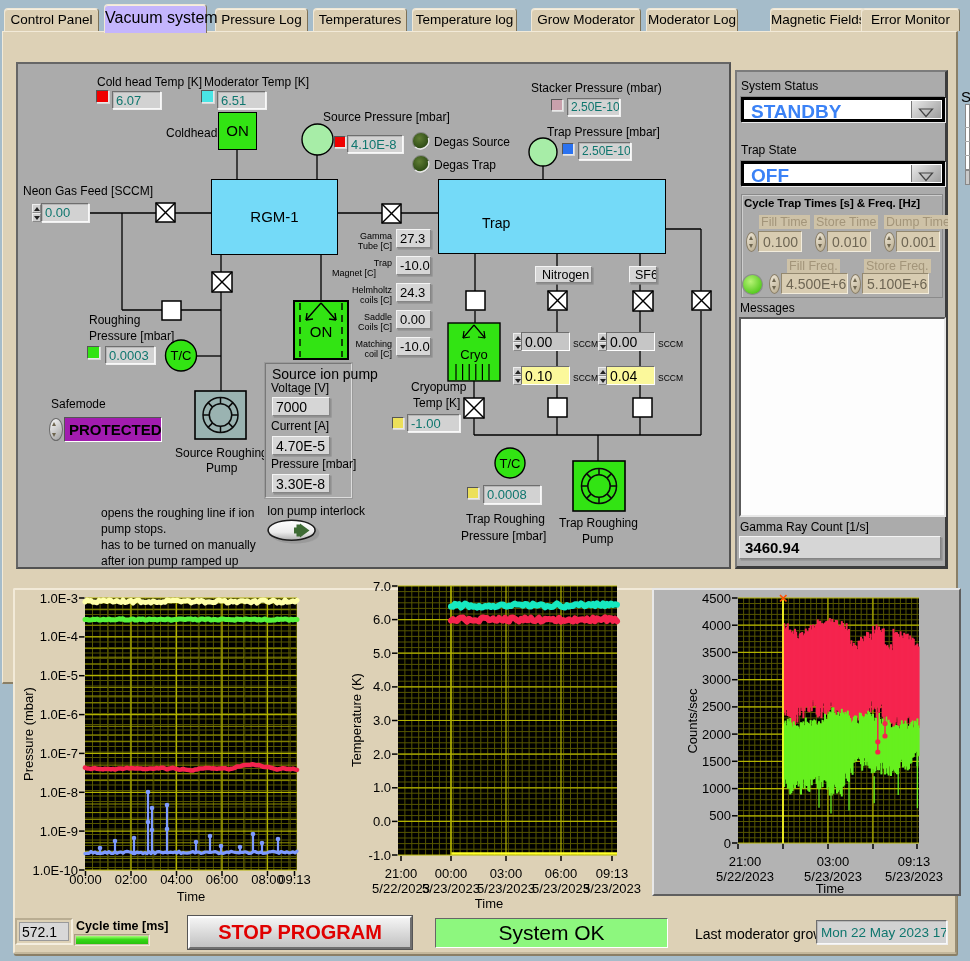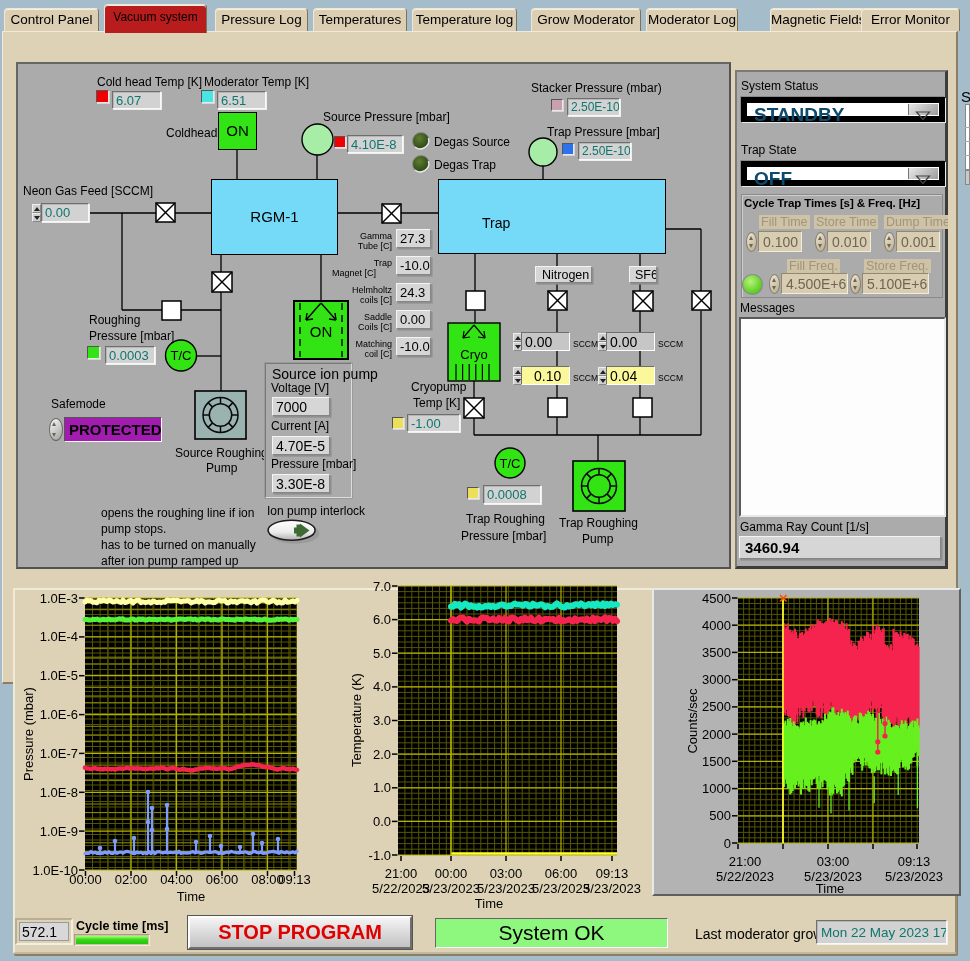--- a/index.html
+++ b/index.html
@@ -20,34 +20,34 @@
  border-bottom:none;border-radius:4px 4px 0 0;text-align:center;font-size:14px;color:#000;
  box-shadow:inset 0 1px 0 #f6efe0;white-space:nowrap;font-size:13.5px}
 .spin{position:absolute;width:9px;height:18px}
 .sbx{width:9px;height:9px;background:#cfcfcf;border:1px solid #888;border-top-color:#eee;border-left-color:#eee;position:relative}
 .tu{position:absolute;left:1px;top:2px;width:0;height:0;border-left:3px solid transparent;border-right:3px solid transparent;border-bottom:4px solid #222}
 .td{position:absolute;left:1px;top:2px;width:0;height:0;border-left:3px solid transparent;border-right:3px solid transparent;border-top:4px solid #222}
 .ospin{position:absolute;background:linear-gradient(135deg,#efe8d8,#b9ac8f);border:1px solid #8a7f68;border-radius:50%}
 .wspin{position:absolute;background:linear-gradient(135deg,#fcfcfc,#9d9d9d);border:1px solid #6b6b6b;border-radius:50%}
 .otu{position:absolute;left:2px;top:3px;width:0;height:0;border-left:2.5px solid transparent;border-right:2.5px solid transparent;border-bottom:4px solid #6e654f}
 .otd{position:absolute;left:2px;bottom:3px;width:0;height:0;border-left:2.5px solid transparent;border-right:2.5px solid transparent;border-top:4px solid #6e654f}
-.dd{position:absolute;background:#fff;border:6px solid #000000;box-shadow:1px 1px 0 #e8e8e8,-1px -1px 0 #8c8c8c;color:#0c4a6e;font-weight:bold;font-size:19px}
+.dd{position:absolute;background:#fff;border:3px solid #000000;box-shadow:1px 1px 0 #e8e8e8,-1px -1px 0 #8c8c8c;color:#3b82f6;font-weight:bold;font-size:19px}
 .ddarr{position:absolute;right:1px;top:1px;bottom:1px;width:30px;background:linear-gradient(135deg,#e8e8e8,#9d9d9d);border-left:1px solid #777}
 .tanbox{position:absolute;background:#d8ccb1;border:1px solid #93886f;border-right-color:#f2ecdc;border-bottom-color:#f2ecdc;color:#6e6654;white-space:nowrap}
 </style></head><body>
 <div style="position:absolute;left:2px;top:31px;width:956px;height:653px;background:#ddd1b6;border-left:1px solid #f2ead8;border-top:1px solid #f2ead8;border-right:2px solid #8a7f66;border-bottom:2px solid #8a7f66"></div>
 <div class="tab" style="left:4px;top:8px;width:95px;height:23px;line-height:22px">Control Panel</div>
 <div class="tab" style="left:215px;top:8px;width:93px;height:23px;line-height:22px">Pressure Log</div>
 <div class="tab" style="left:313px;top:8px;width:94px;height:23px;line-height:22px">Temperatures</div>
 <div class="tab" style="left:412px;top:8px;width:105px;height:23px;line-height:22px">Temperature log</div>
 <div class="tab" style="left:531px;top:8px;width:110px;height:23px;line-height:22px">Grow Moderator</div>
 <div class="tab" style="left:646px;top:8px;width:92px;height:23px;line-height:22px">Moderator Log</div>
 <div class="tab" style="left:770px;top:8px;width:95px;height:23px;line-height:22px">Magnetic Fields</div>
 <div class="tab" style="left:861px;top:8px;width:99px;height:23px;line-height:22px">Error Monitor</div>
-<div class="tab" style="left:104px;top:4px;width:103px;height:29px;line-height:25px;background:#b91c1c;z-index:3;font-size:12px">Vacuum system</div>
+<div class="tab" style="left:104px;top:4px;width:103px;height:29px;line-height:25px;background:#c4b5fd;z-index:3;font-size:16px">Vacuum system</div>
 <div style="position:absolute;left:13px;top:588px;width:944px;height:366px;background:#ddd1b6;border:2px solid #f2ead8;border-right-color:#9a8e74;border-bottom-color:#c4b89c;border-radius:2px;box-shadow:1px 2px 0 #8a7f66"></div>
 <div style="position:absolute;left:16px;top:62px;width:715px;height:507px;background:#ababab;border:2px solid #666;border-right-color:#525252;border-bottom-color:#525252"></div>
 <div style="position:absolute;left:735px;top:70px;width:213px;height:499px;background:#ababab;border:2px solid #7b7b7b;border-right:3px solid #3c3c3c;border-bottom:3px solid #3c3c3c"></div>
 <div style="position:absolute;left:652px;top:588px;width:309px;height:308px;background:#b3b3b3;border:2px solid #e8e8e8;border-right-color:#5f5f5f;border-bottom-color:#5f5f5f"></div>
 <div class="lb" style="left:961px;top:88px;font-size:15px">S</div>
 <div style="position:absolute;left:965px;top:104px;width:5px;height:66px;background:#fff;border:1px solid #888"></div>
 <div style="position:absolute;left:965px;top:127px;width:5px;height:1px;background:#aaa"></div>
 <div style="position:absolute;left:965px;top:141px;width:5px;height:1px;background:#aaa"></div>
 <div style="position:absolute;left:965px;top:155px;width:5px;height:1px;background:#aaa"></div>
 <div style="position:absolute;left:965px;top:170px;width:5px;height:15px;background:#c9c9c9;border:1px solid #888"></div>
@@ -263,21 +263,21 @@
 <div class="gbox" style="left:521px;top:332px;width:49px;height:19px;font-size:14px;line-height:18px;padding-left:3px;">0.00</div>
 <div class="lb" style="left:573px;top:339px;font-size:8.5px;;">SCCM</div>
 <div class="spin" style="left:513px;top:367px">
     <div class="sbx">
       <div class="tu"></div>
     </div>
     <div class="sbx">
       <div class="td"></div>
     </div>
   </div>
-<div class="ybox" style="left:521px;top:366px;width:49px;height:19px;font-size:14px;line-height:18px;padding-left:12px;">0.10</div>
+<div class="ybox" style="left:521px;top:366px;width:49px;height:19px;font-size:14px;line-height:18px;padding-left:3px;">0.10</div>
 <div class="lb" style="left:573px;top:373px;font-size:8.5px;;">SCCM</div>
 <div class="spin" style="left:598px;top:333px">
     <div class="sbx">
       <div class="tu"></div>
     </div>
     <div class="sbx">
       <div class="td"></div>
     </div>
   </div>
 <div class="gbox" style="left:606px;top:332px;width:49px;height:19px;font-size:14px;line-height:18px;padding-left:3px;">0.00</div>

